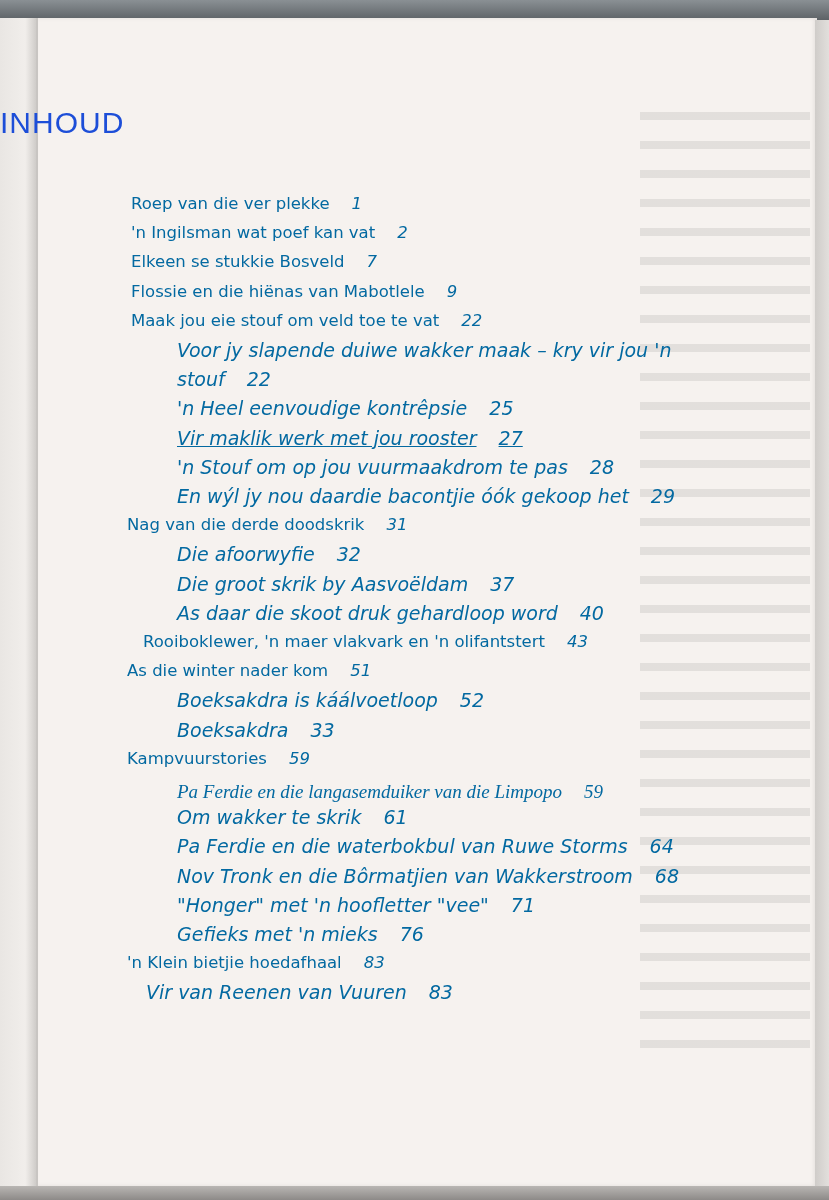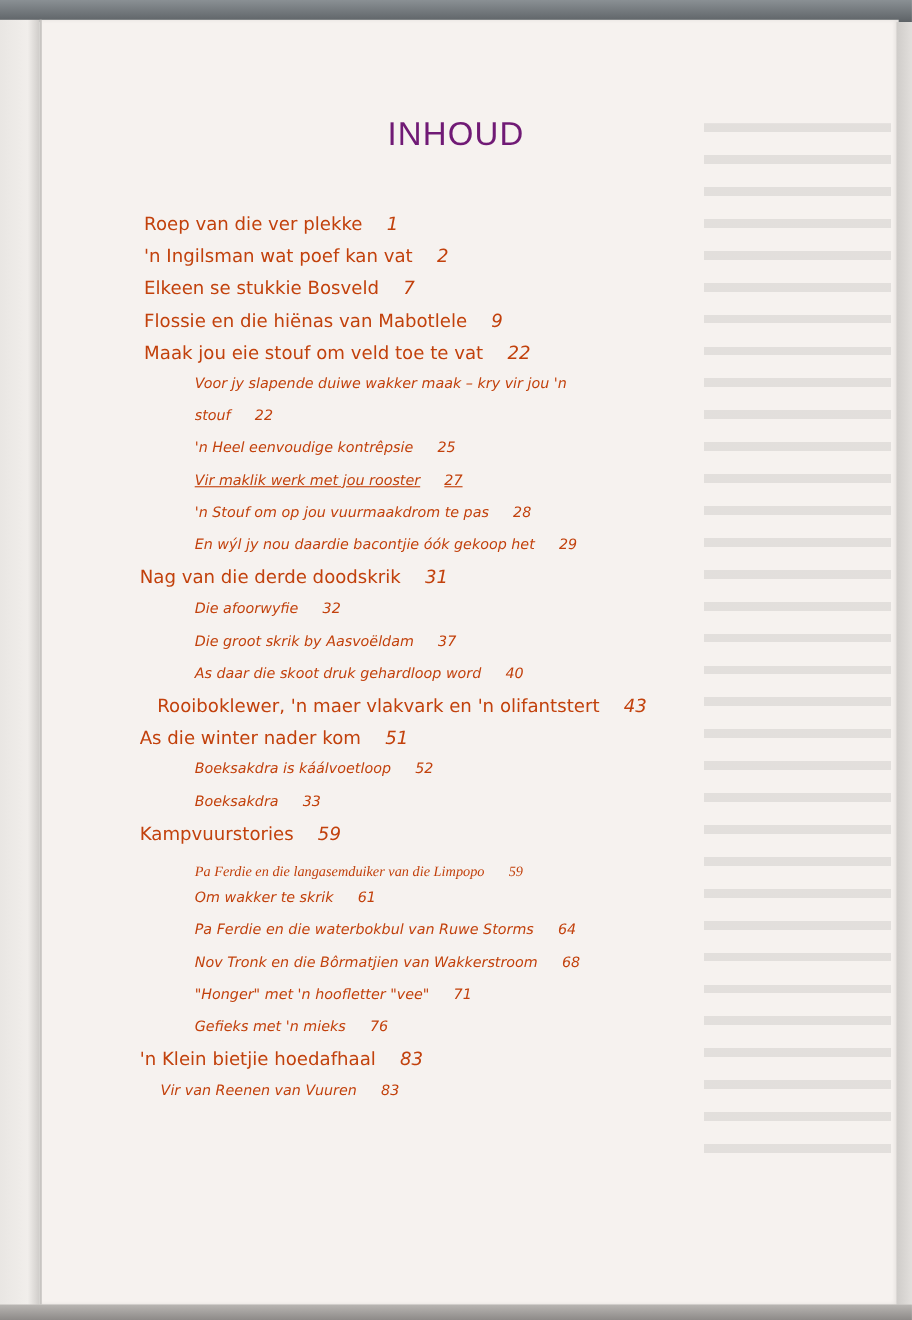--- a/index.html
+++ b/index.html
@@ -29,33 +29,33 @@
   .bottom-edge {
     position:absolute; left:0; top:1186px; width:829px; height:14px;
     background:linear-gradient(#b9b6b3,#8d8a88);
   }
   .bleed {
     position:absolute; left:640px; top:112px; width:170px; height:950px;
     opacity:0.08;
     background:repeating-linear-gradient(#000 0 8px, transparent 8px 29px);
   }
   .title {
-    position:absolute; left:0; width:829px; top:106px; text-align:center;
+    position:absolute; left:0; width:829px; top:106px; 
     font-family:"Liberation Sans", sans-serif;
-    font-size:30px; letter-spacing:1px; color:#701a75;
+    font-size:30px; letter-spacing:1px; color:#1d4ed8;
   }
   .toc {
     position:absolute; left:0; top:192px; width:829px;
   }
   .entry {
     position:absolute; white-space:nowrap;
     font-family:"DejaVu Sans", sans-serif;
-    font-size:16.5px; color:#c2410c; line-height:24px;
+    font-size:16.5px; color:#0369a1; line-height:24px;
   }
-  .entry.sub { font-style:italic; font-size:13px; }
+  .entry.sub { font-style:italic; font-size:19px; }
   .entry .pg { font-style:italic; margin-left:22px; }
 </style>
 </head>
 <body>
 
 <div class="topbar"></div>
 <div class="page-left"></div>
 <div class="page"></div>
 <div class="right-edge"></div>
 <div class="bottom-edge"></div>

